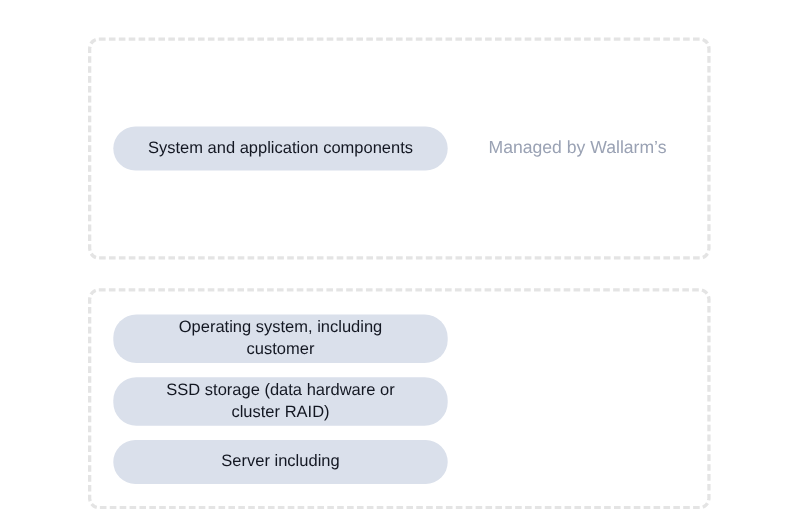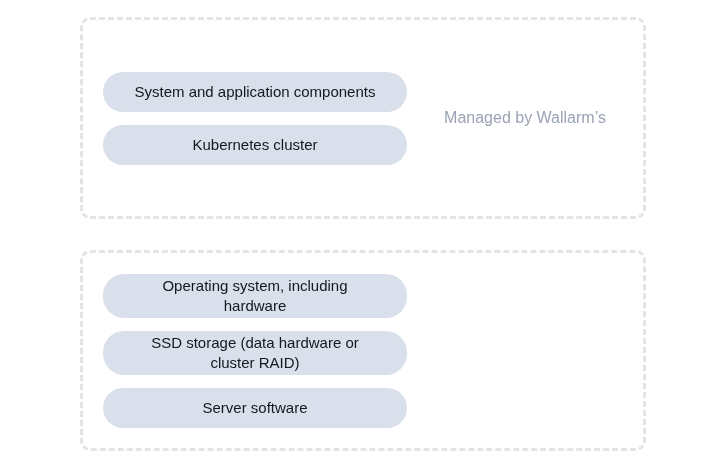--- a/index.html
+++ b/index.html
@@ -26,22 +26,22 @@
   .group {
     position: absolute;
     left: 80px;
     width: 566px;
     border: 3px dashed var(--dashed-border);
     border-radius: 10px;
     display: flex;
     flex-direction: row;
     align-items: center;
   }
-  .group-top { top: 17px; height: 202px; justify-content: flex-end; }
-  .group-bottom { top: 250px; height: 201px; gap: 40px; }
+  .group-top { top: 34px; height: 202px; justify-content: flex-end; }
+  .group-bottom { top: 262px; height: 201px; gap: 40px; }
   .pills {
     margin-left: 20px;
     width: 304px;
     display: flex;
     flex-direction: column;
     gap: 13px;
     flex: none;
   }
   .pill {
     min-height: 40px;
@@ -77,40 +77,36 @@
 <body>
 
 <div class="canvas">
 
   <div class="group group-top">
     <div class="pills">
       <div class="pill">
         <span class="pill-line">System and application components</span>
 
       </div>
-      <div class="pill">
-        <span class="pill-line">Kubernetes cluster</span>
-
-      </div>
     </div>
     <div class="label-zone">
       <span class="label-line">Managed by Wallarm’s</span>
     </div>
   </div>
 
   <div class="group group-bottom">
     <div class="pills">
       <div class="pill">
         <span class="pill-line">Operating system, including</span>
-        <span class="pill-line">hardware</span>
+        <span class="pill-line">customer</span>
       </div>
       <div class="pill">
         <span class="pill-line">SSD storage (data hardware or</span>
         <span class="pill-line">cluster RAID)</span>
       </div>
       <div class="pill">
-        <span class="pill-line">Server software</span>
+        <span class="pill-line">Server including</span>
 
       </div>
     </div>
   </div>
 
 </div>
 
 </body></html>

